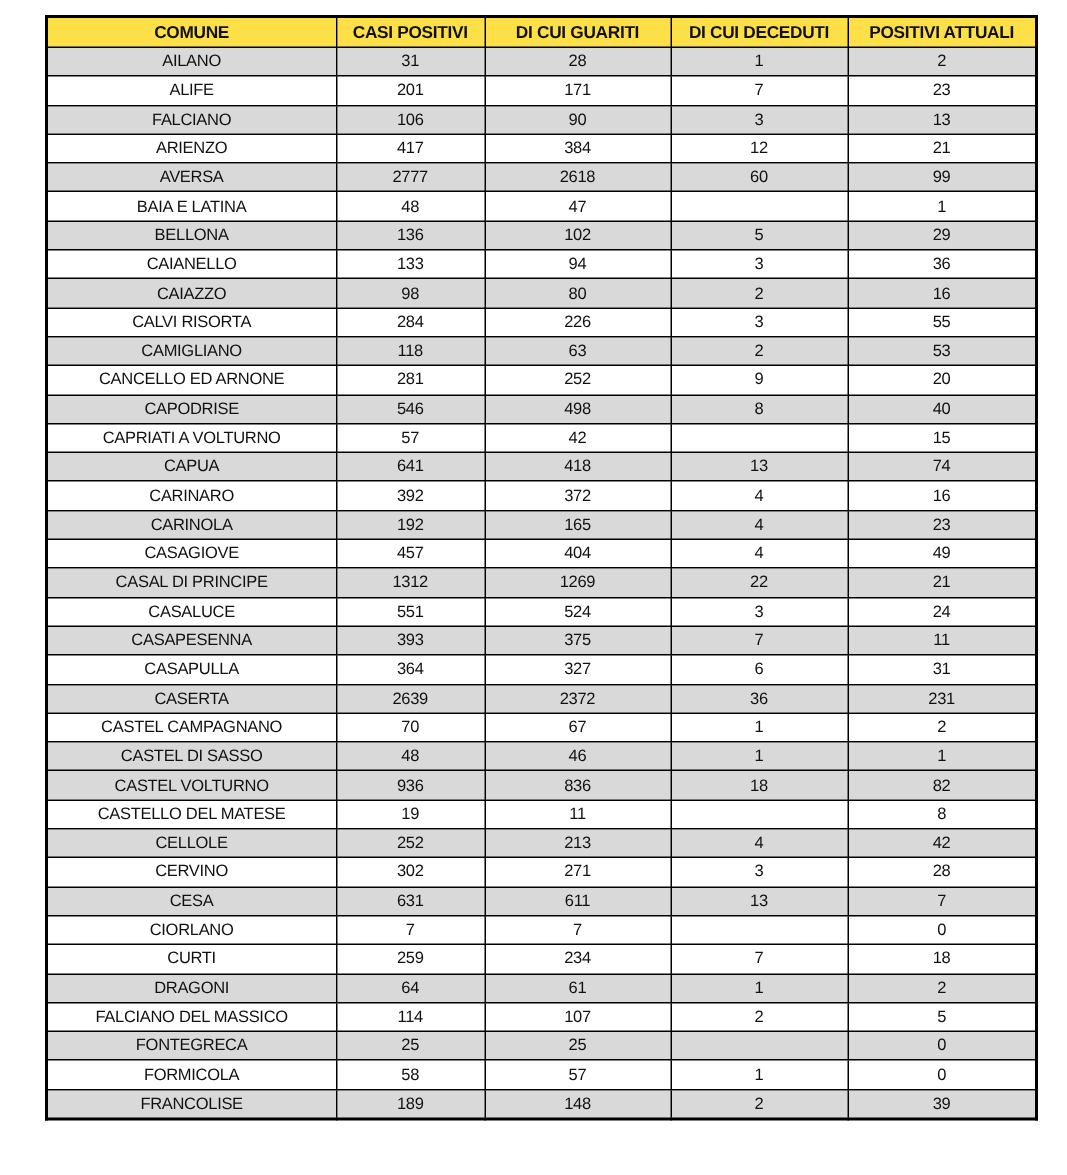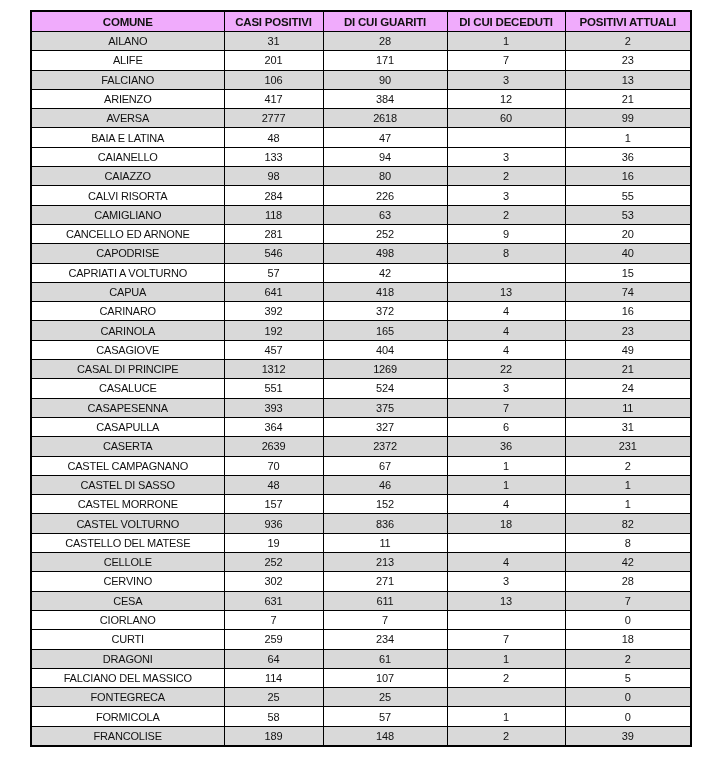--- a/index.html
+++ b/index.html
@@ -34,21 +34,21 @@
     vertical-align: middle;
     font-size: 11px;
     letter-spacing: -0.2px;
     color: #111111;
     overflow: hidden;
     white-space: nowrap;
   }
   table.data-table th {
     height: 19px;
     font-weight: bold;
-    background: #f0abfc;
+    background: #fde047;
     font-size: 11.5px;
     margin-top: 32px;
   }
   table.data-table td {
     height: 18.3px;
   }
   tr.stripe td { background: #d9d9d9; }
   tr.plain  td { background: #ffffff; }
 </style>
 </head>
@@ -108,20 +108,27 @@
     <td>60</td>
     <td>99</td>
   </tr>
         <tr class="plain">
     <td>BAIA E LATINA</td>
     <td>48</td>
     <td>47</td>
     <td></td>
     <td>1</td>
   </tr>
+        <tr class="stripe">
+    <td>BELLONA</td>
+    <td>136</td>
+    <td>102</td>
+    <td>5</td>
+    <td>29</td>
+  </tr>
         <tr class="plain">
     <td>CAIANELLO</td>
     <td>133</td>
     <td>94</td>
     <td>3</td>
     <td>36</td>
   </tr>
         <tr class="stripe">
     <td>CAIAZZO</td>
     <td>98</td>
@@ -234,27 +241,20 @@
     <td>1</td>
     <td>2</td>
   </tr>
         <tr class="stripe">
     <td>CASTEL DI SASSO</td>
     <td>48</td>
     <td>46</td>
     <td>1</td>
     <td>1</td>
   </tr>
-        <tr class="plain">
-    <td>CASTEL MORRONE</td>
-    <td>157</td>
-    <td>152</td>
-    <td>4</td>
-    <td>1</td>
-  </tr>
         <tr class="stripe">
     <td>CASTEL VOLTURNO</td>
     <td>936</td>
     <td>836</td>
     <td>18</td>
     <td>82</td>
   </tr>
         <tr class="plain">
     <td>CASTELLO DEL MATESE</td>
     <td>19</td>

